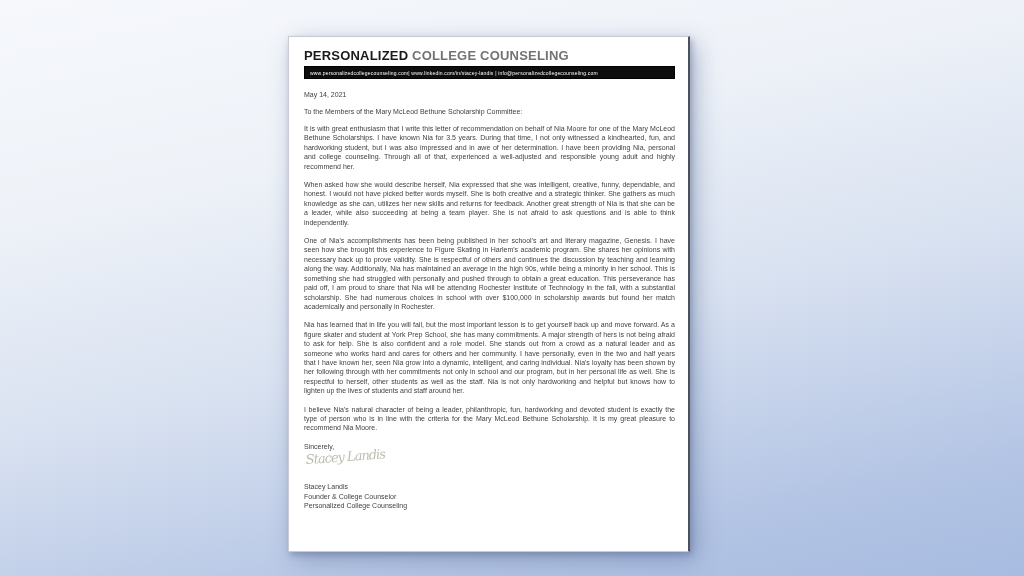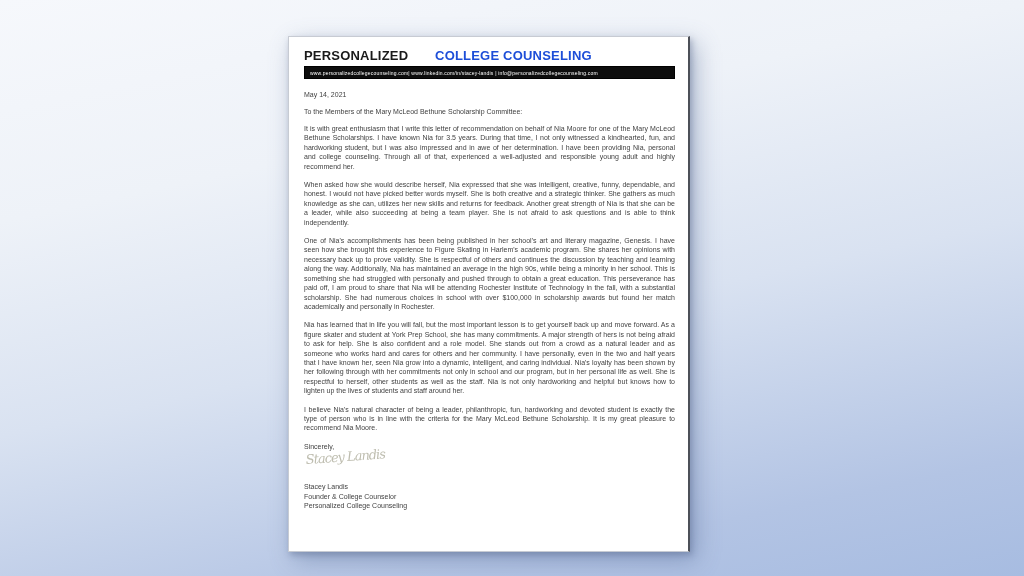--- a/index.html
+++ b/index.html
@@ -23,21 +23,21 @@
     padding: 11px 13px 0 15px;
     color: #3f3f3f;
   }
   .brand-title {
     font-size: 13px;
     font-weight: bold;
     letter-spacing: 0.2px;
     color: #1a1a1a;
     white-space: nowrap;
   }
-  .brand-red { color: #1d4ed8; margin-left: 23px; }
+  .brand-red { color: #737373; }
   .contact-bar {
     margin-top: 3px;
     background: #0d0d0d;
     color: #ffffff;
     font-size: 5px;
     line-height: 12px;
     height: 13px;
     padding-left: 5px;
     letter-spacing: 0.2px;
     white-space: nowrap;

